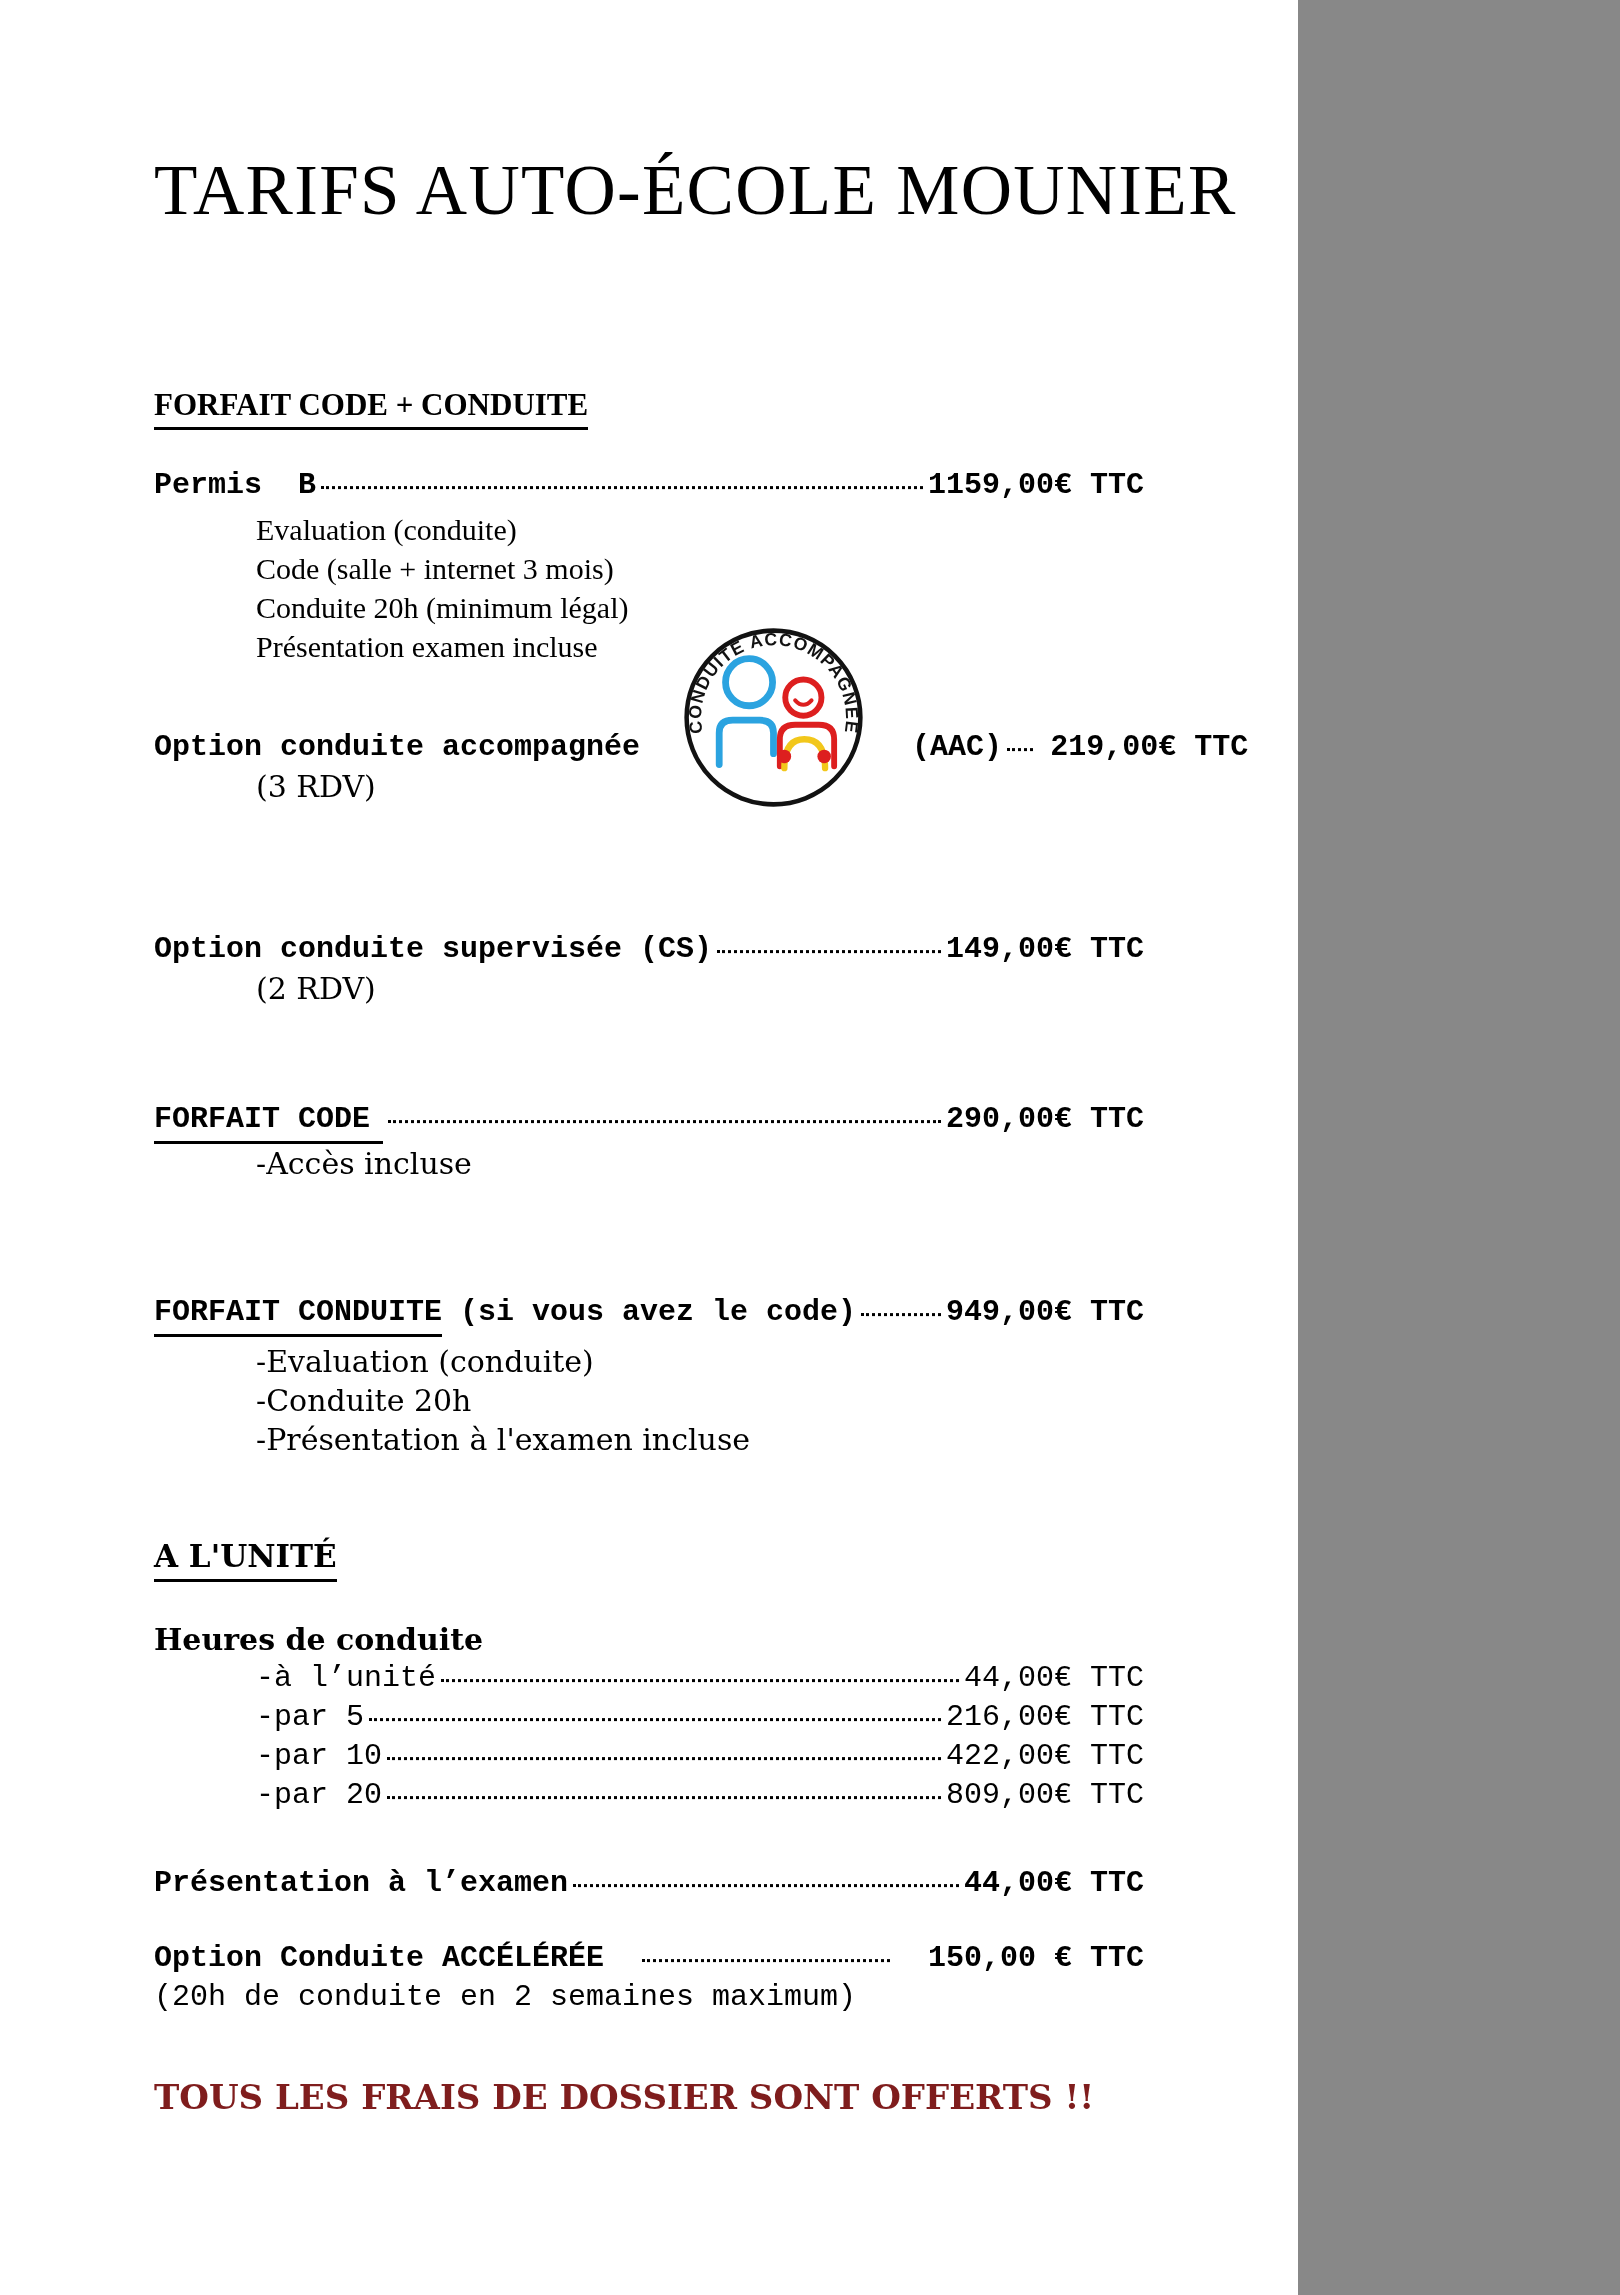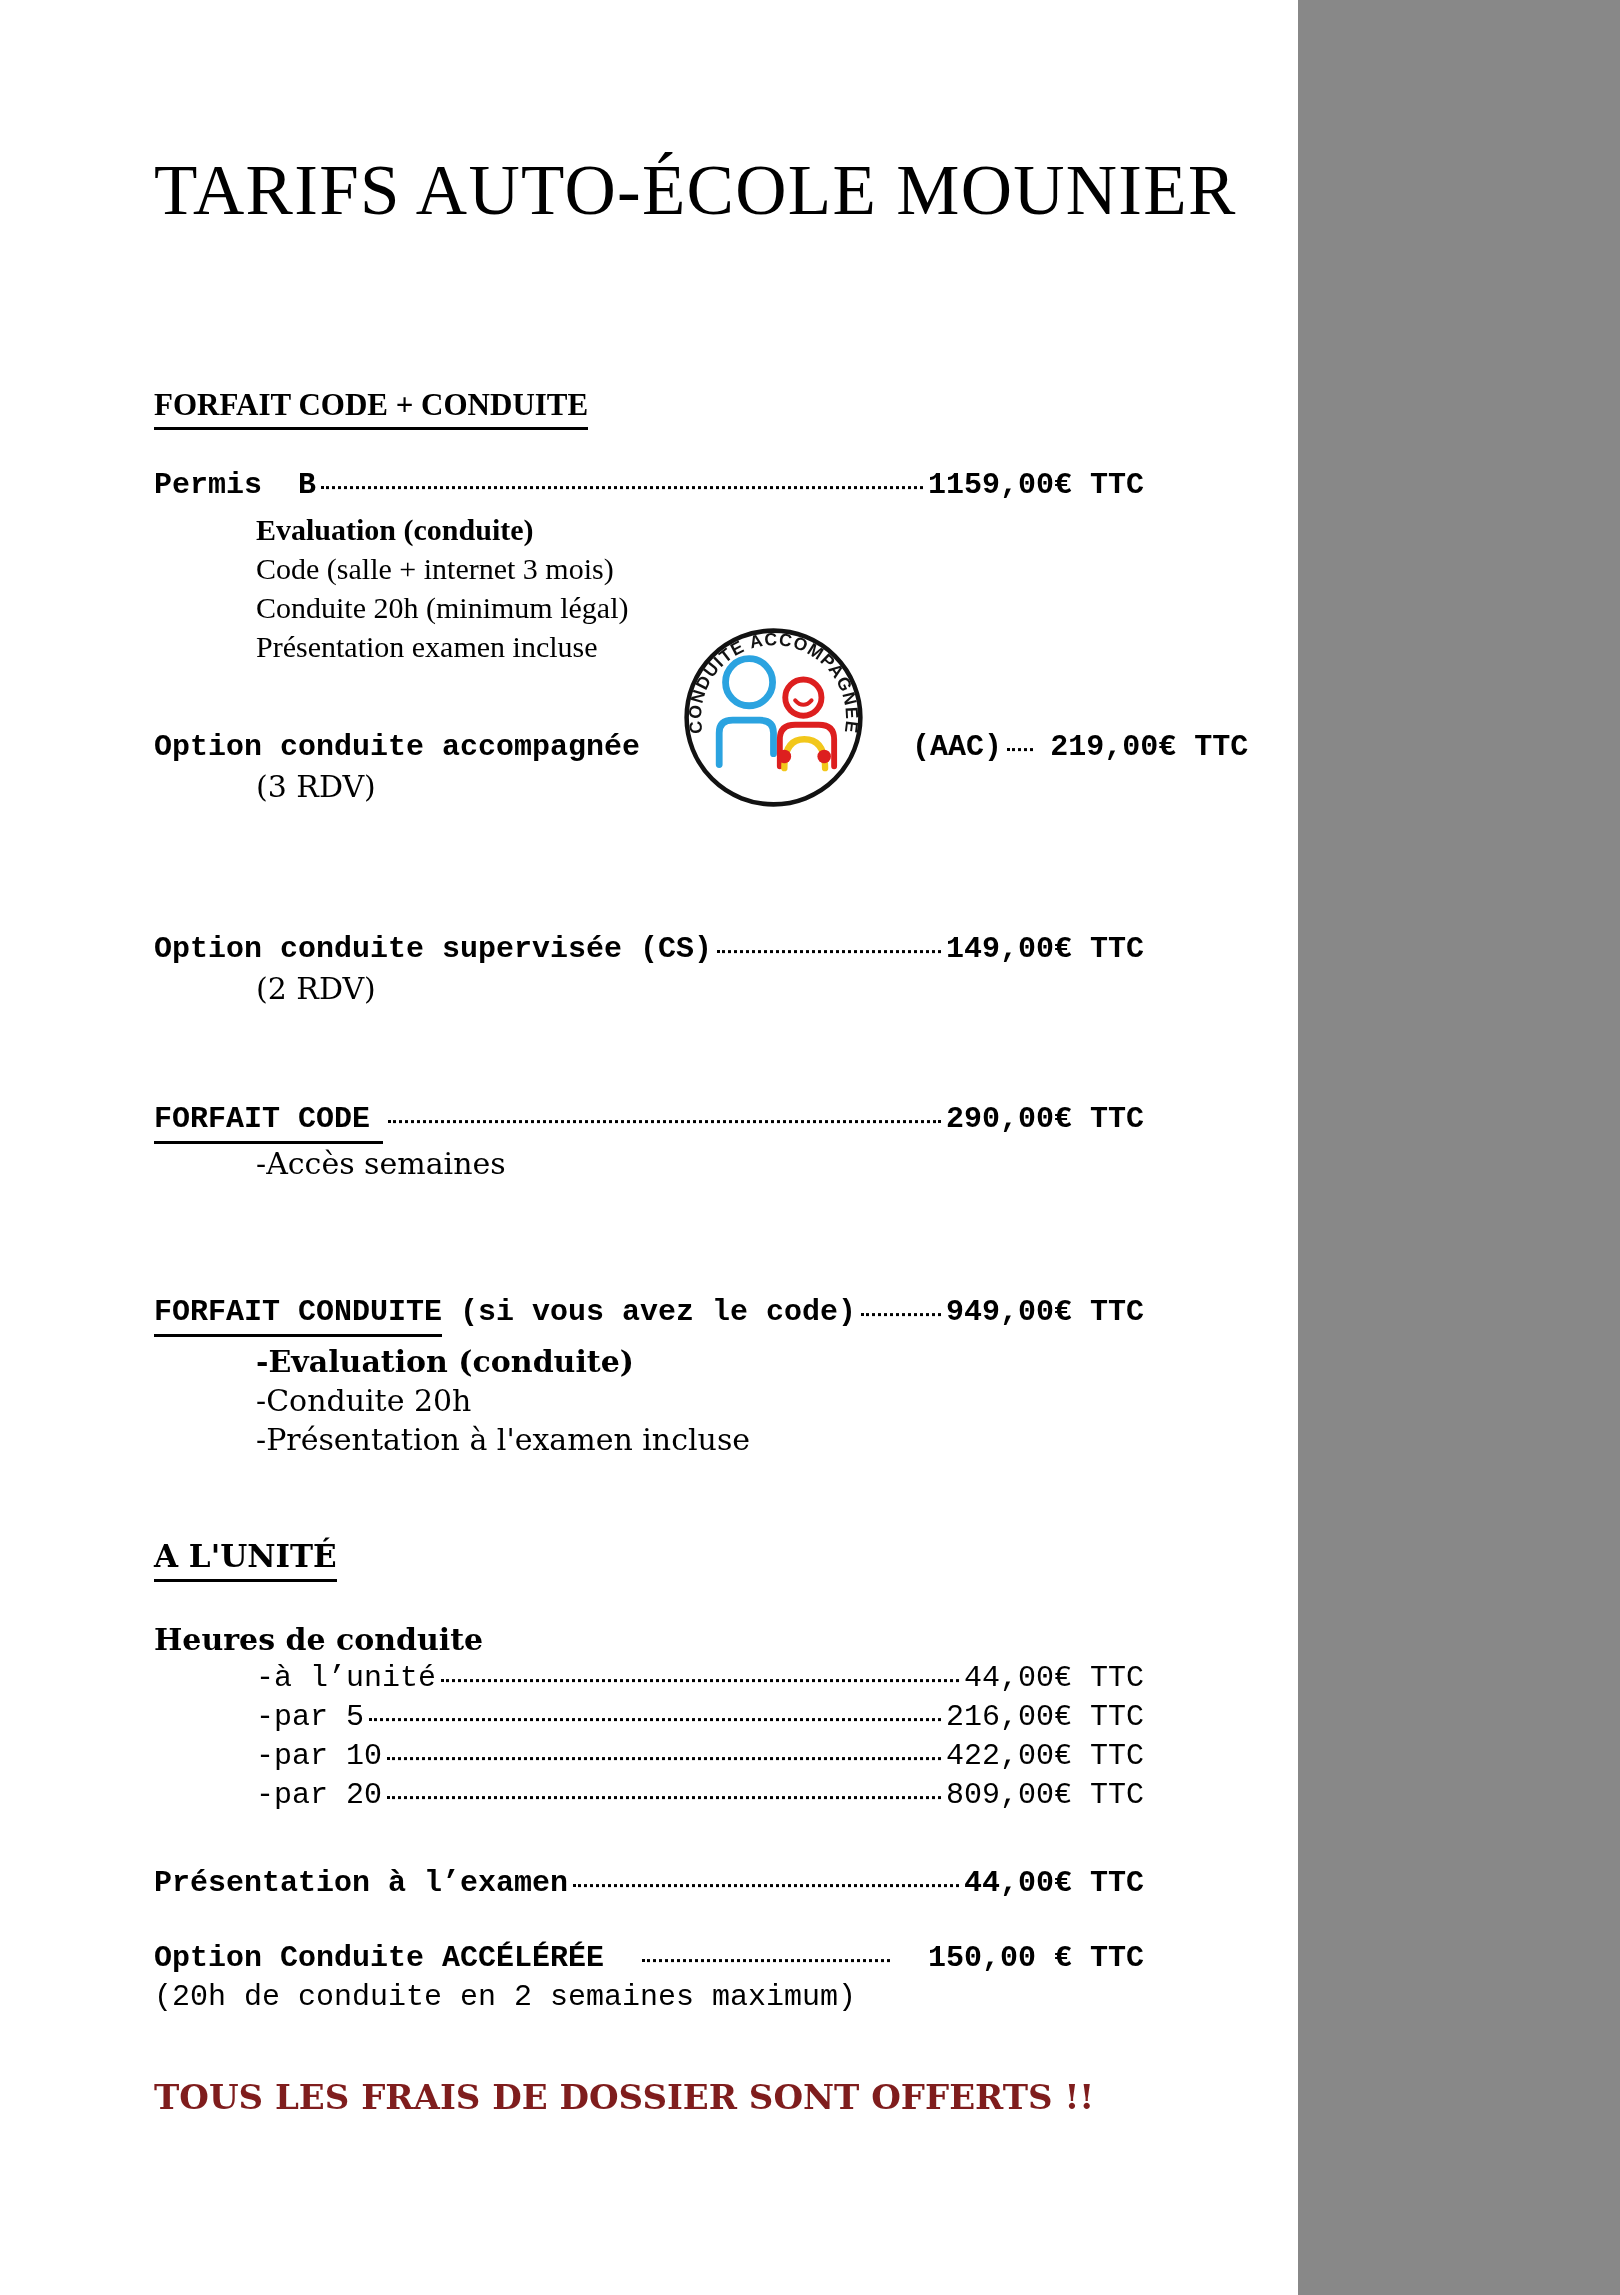--- a/index.html
+++ b/index.html
@@ -46,21 +46,21 @@
   }
   .leader.thin{border-bottom-width:3.3px;}
   .price-gap{margin-left:11.8px;}
   .sub{font-size:30px;line-height:39px;padding-left:102px;}
   .sub-indent{padding-left:102px;}
   .pre{white-space:pre;}
   .subhead{font-size:30px;font-weight:700;line-height:39px;}
 
   .mt-s1h{margin-top:145px;}
   .mt-permis{margin-top:36px;}
-  .mt-items{margin-top:5.2px;font-weight:bold;}
+  .mt-items{margin-top:5.2px;}
   .mt-aac{margin-top:62px;}
   .mt-cs{margin-top:124px;}
   .mt-code{margin-top:92px;}
   .mt-conduite{margin-top:110px;}
   .mt-unite{margin-top:77px;}
   .mt-heures{margin-top:38px;}
   .mt-exam{margin-top:49px;}
   .mt-accel{margin-top:36px;gap:33px;}
 
   .aacrow .spacer{width:272px;flex:0 0 auto;}
@@ -144,21 +144,21 @@
     <span class="leader"></span>
     <span>149,00€ TTC</span>
   </div>
   <div class="sub cam">(2 RDV)</div>
 
   <div class="row cam bold mt-code">
     <span class="u pr">FORFAIT CODE</span>
     <span class="leader"></span>
     <span>290,00€ TTC</span>
   </div>
-  <div class="sub cam">-Accès semaines</div>
+  <div class="sub cam">-Accès incluse</div>
 
   <div class="row cam bold mt-conduite">
     <span class="u">FORFAIT CONDUITE</span>
     <span class="pre"> (si vous avez le code)</span>
     <span class="leader"></span>
     <span>949,00€ TTC</span>
   </div>
   <div class="sub cam mt-items">-Evaluation (conduite)</div>
   <div class="sub cam">-Conduite 20h</div>
   <div class="sub cam">-Présentation à l'examen incluse</div>

